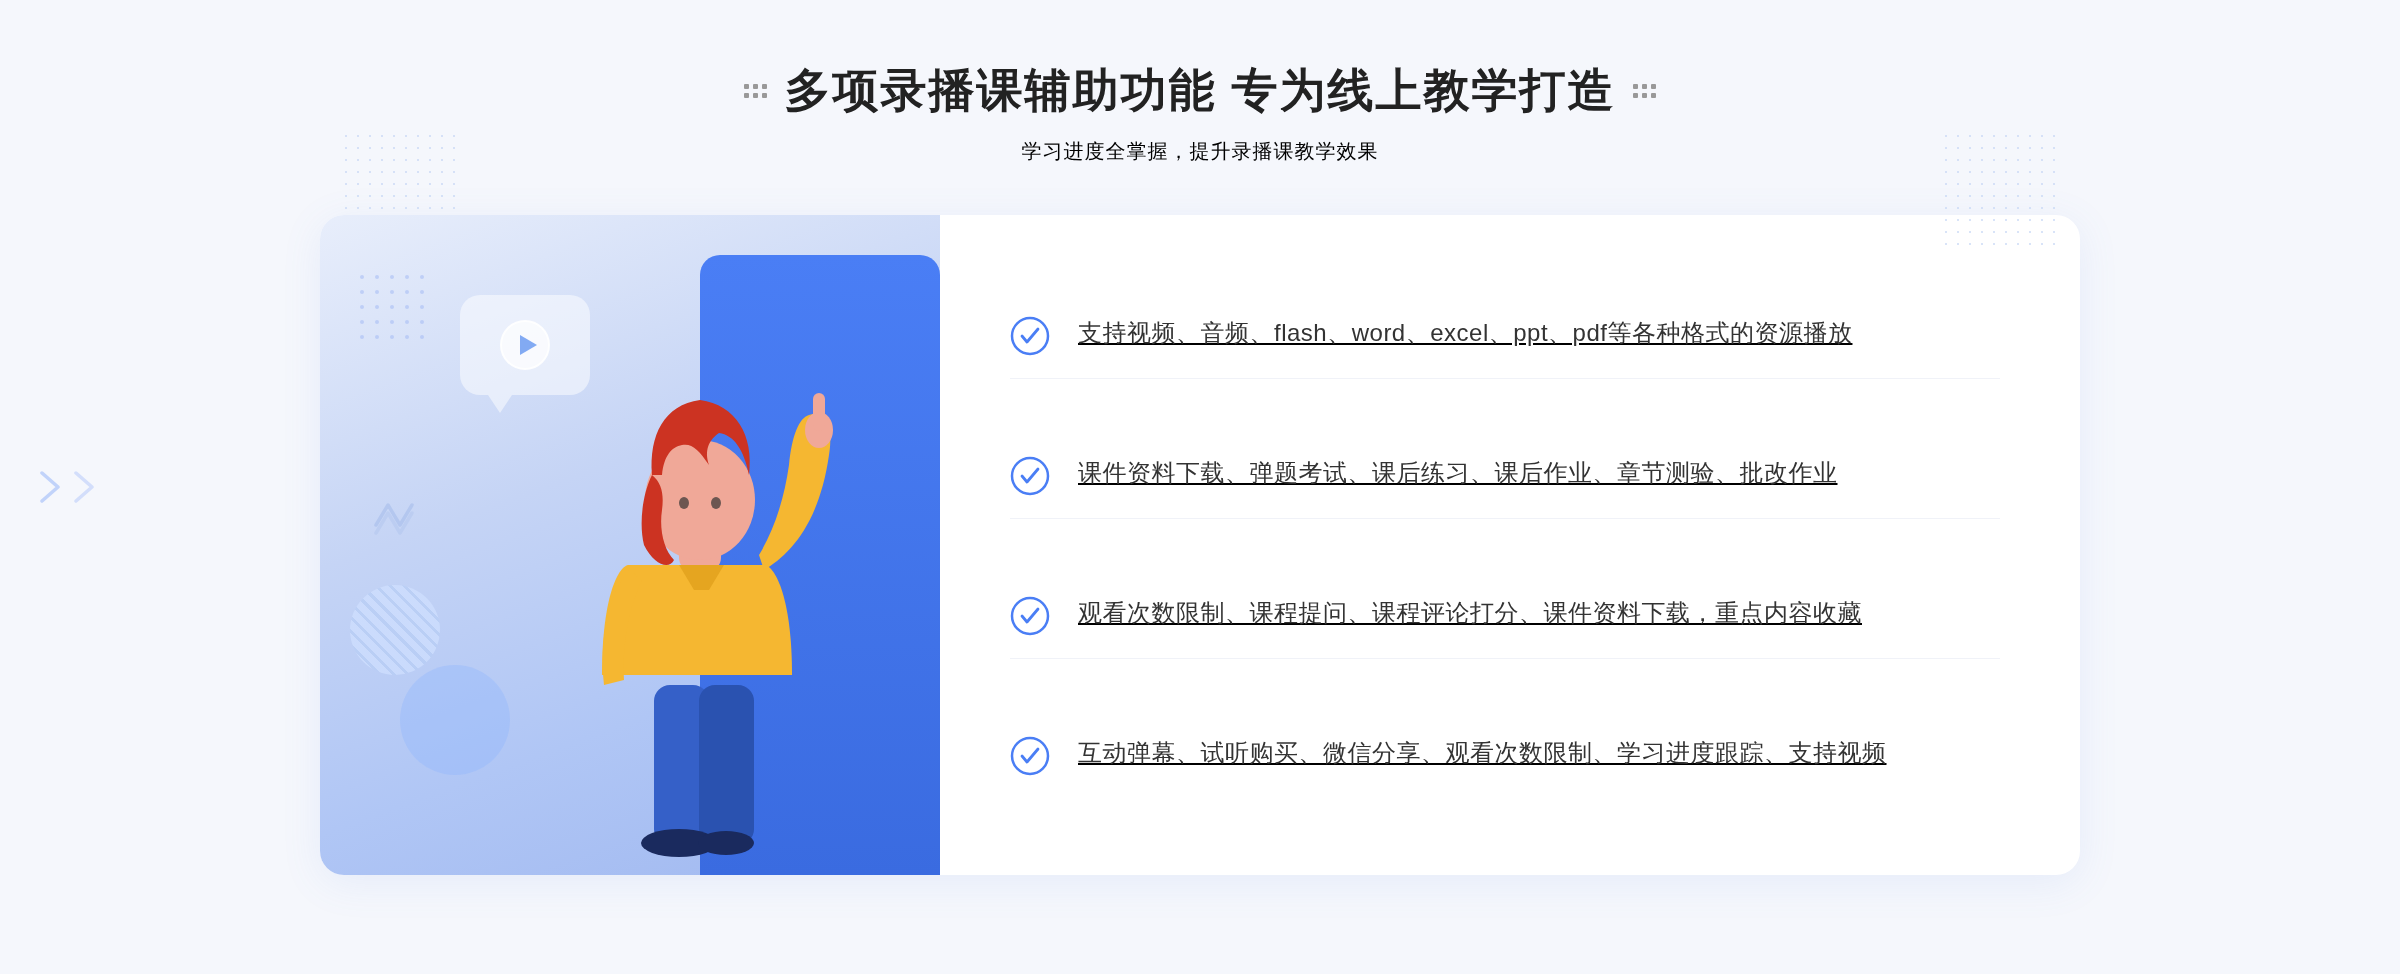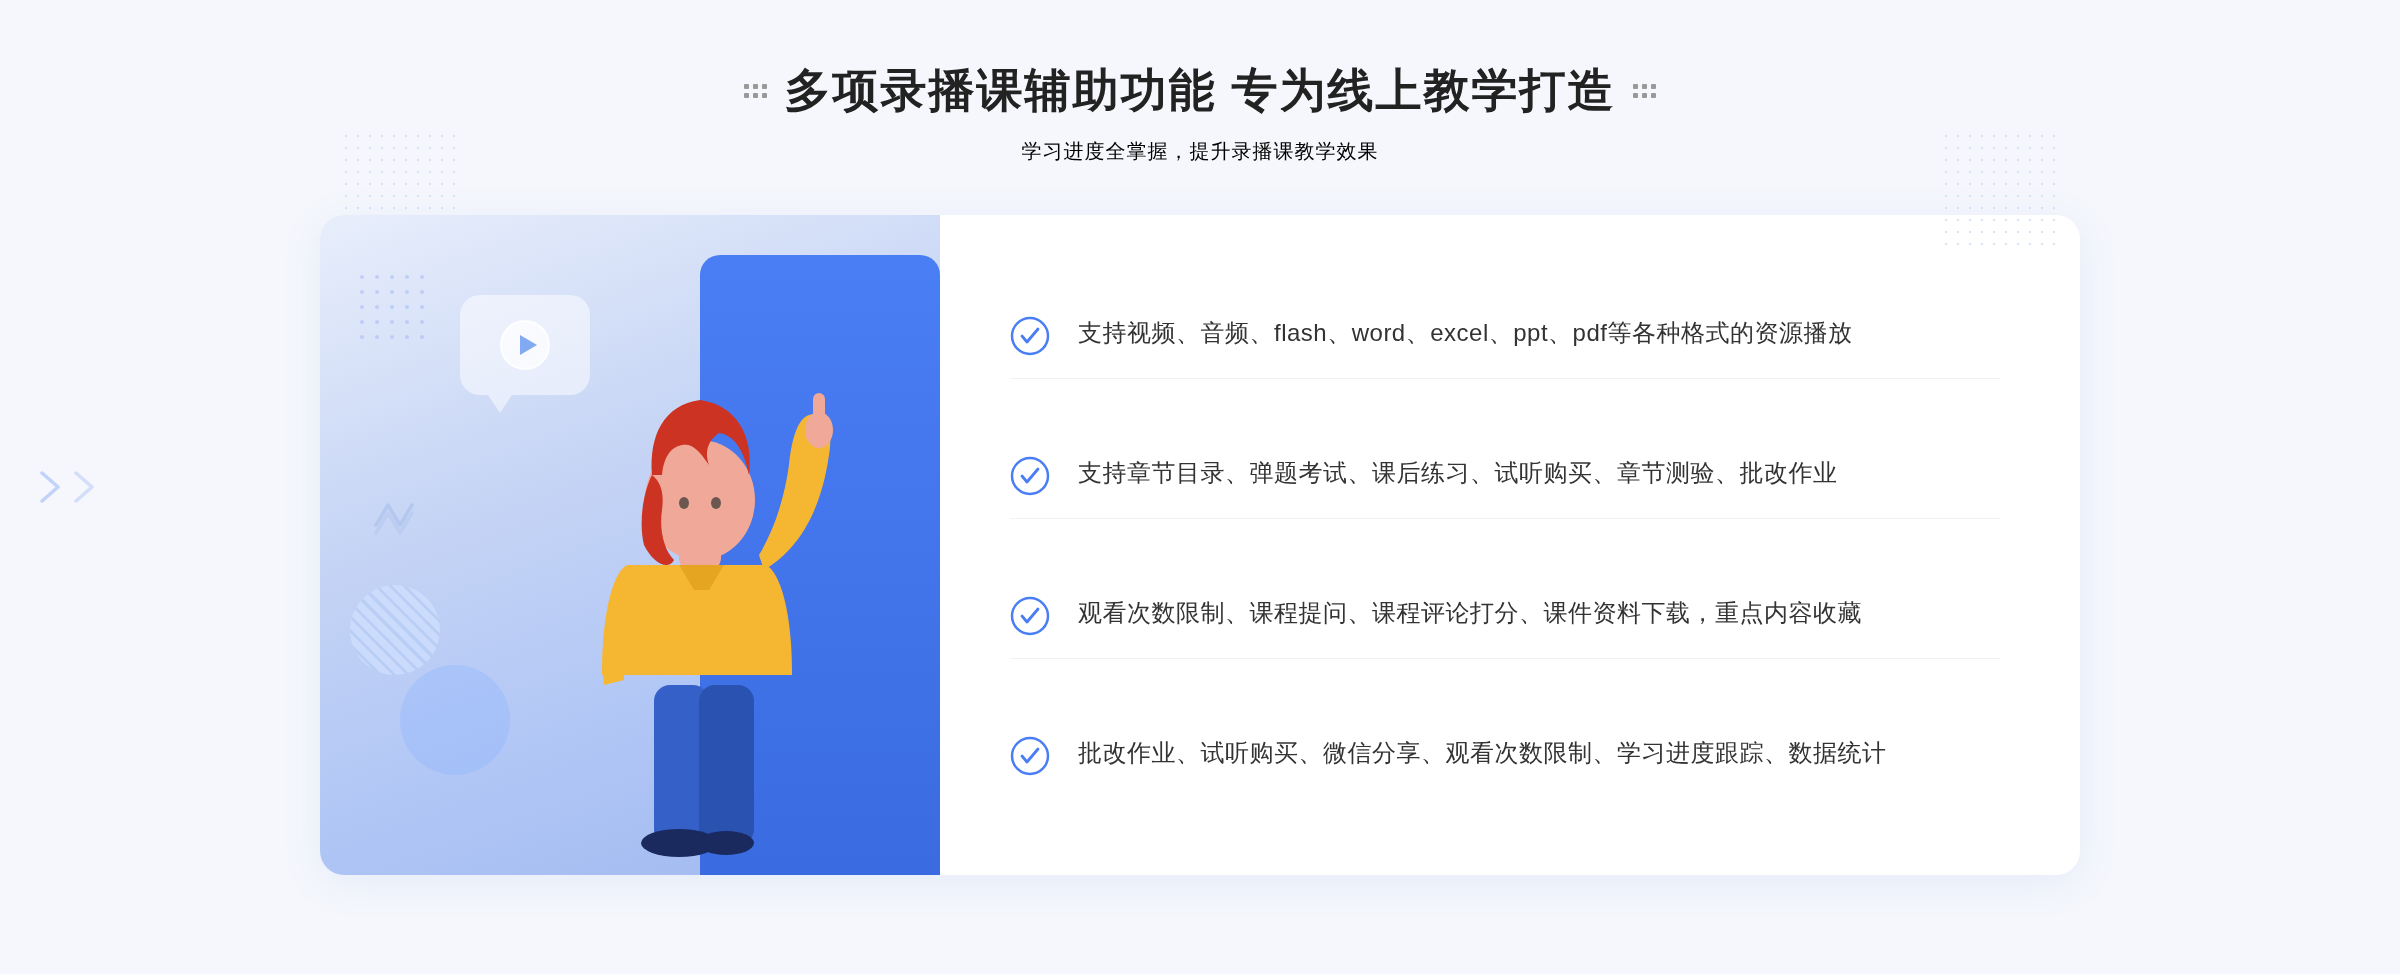--- a/index.html
+++ b/index.html
@@ -242,20 +242,21 @@
       flex-direction: column;
       justify-content: space-around;
     }
 
     .feature-item {
       display: flex;
       align-items: flex-start;
       gap: 28px;
       padding: 22px 0;
       border-bottom: 1px solid #f0f2f8;
+      text-decoration: underline;
     }
 
     .feature-item:last-child {
       border-bottom: none;
     }
 
     .check-icon {
       width: 40px;
       height: 40px;
       flex-shrink: 0;
@@ -430,35 +431,35 @@
           <polyline points="12,20 17,26 28,13" fill="none" stroke="#4a7ef5" stroke-width="2.8" stroke-linecap="round" stroke-linejoin="round"></polyline>
         </svg>
         <span class="feature-text">支持视频、音频、flash、word、excel、ppt、pdf等各种格式的资源播放</span>
       </div>
 
       <div class="feature-item">
         <svg class="check-icon" viewBox="0 0 40 40" xmlns="http://www.w3.org/2000/svg">
           <circle cx="20" cy="20" r="18" fill="none" stroke="#4a7ef5" stroke-width="2.5"></circle>
           <polyline points="12,20 17,26 28,13" fill="none" stroke="#4a7ef5" stroke-width="2.8" stroke-linecap="round" stroke-linejoin="round"></polyline>
         </svg>
-        <span class="feature-text">支持章节目录、弹题考试、课后练习、试听购买、章节测验、批改作业</span>
+        <span class="feature-text">课件资料下载、弹题考试、课后练习、课后作业、章节测验、批改作业</span>
       </div>
 
       <div class="feature-item">
         <svg class="check-icon" viewBox="0 0 40 40" xmlns="http://www.w3.org/2000/svg">
           <circle cx="20" cy="20" r="18" fill="none" stroke="#4a7ef5" stroke-width="2.5"></circle>
           <polyline points="12,20 17,26 28,13" fill="none" stroke="#4a7ef5" stroke-width="2.8" stroke-linecap="round" stroke-linejoin="round"></polyline>
         </svg>
         <span class="feature-text">观看次数限制、课程提问、课程评论打分、课件资料下载，重点内容收藏</span>
       </div>
 
       <div class="feature-item">
         <svg class="check-icon" viewBox="0 0 40 40" xmlns="http://www.w3.org/2000/svg">
           <circle cx="20" cy="20" r="18" fill="none" stroke="#4a7ef5" stroke-width="2.5"></circle>
           <polyline points="12,20 17,26 28,13" fill="none" stroke="#4a7ef5" stroke-width="2.8" stroke-linecap="round" stroke-linejoin="round"></polyline>
         </svg>
-        <span class="feature-text">批改作业、试听购买、微信分享、观看次数限制、学习进度跟踪、数据统计</span>
+        <span class="feature-text">互动弹幕、试听购买、微信分享、观看次数限制、学习进度跟踪、支持视频</span>
       </div>
 
     </div>
   </div>
 
 </div>
 
 </body></html>

